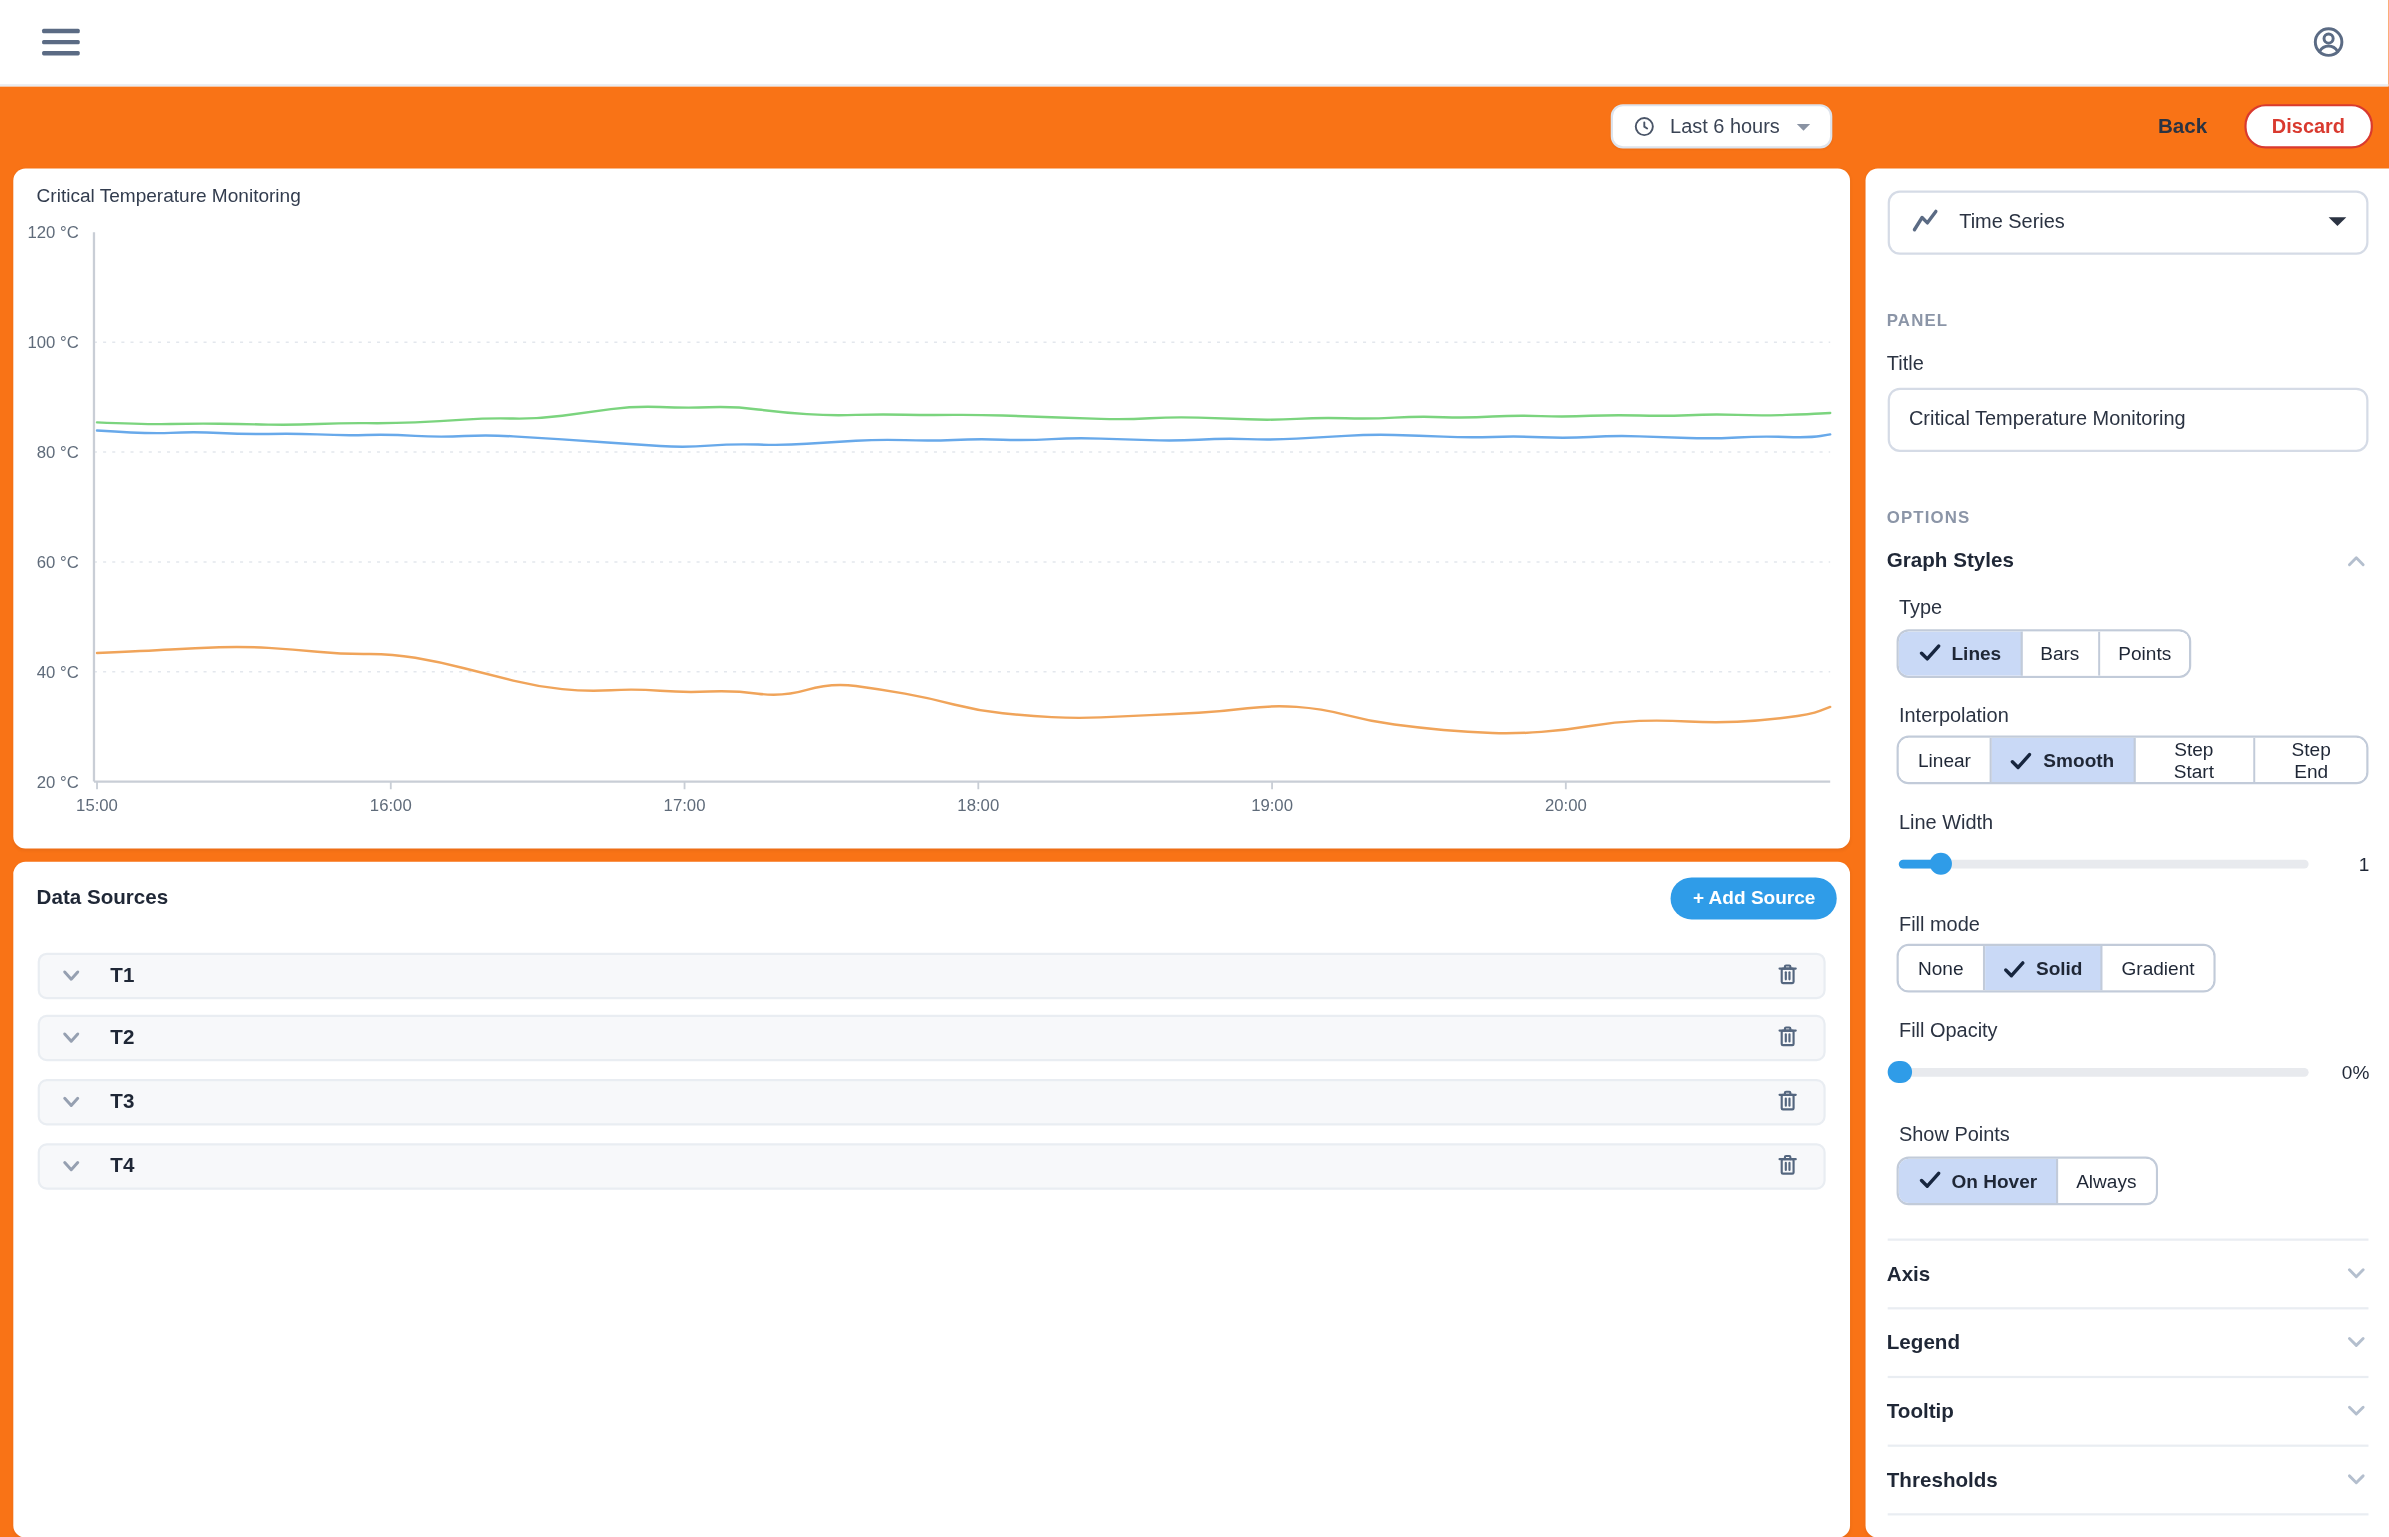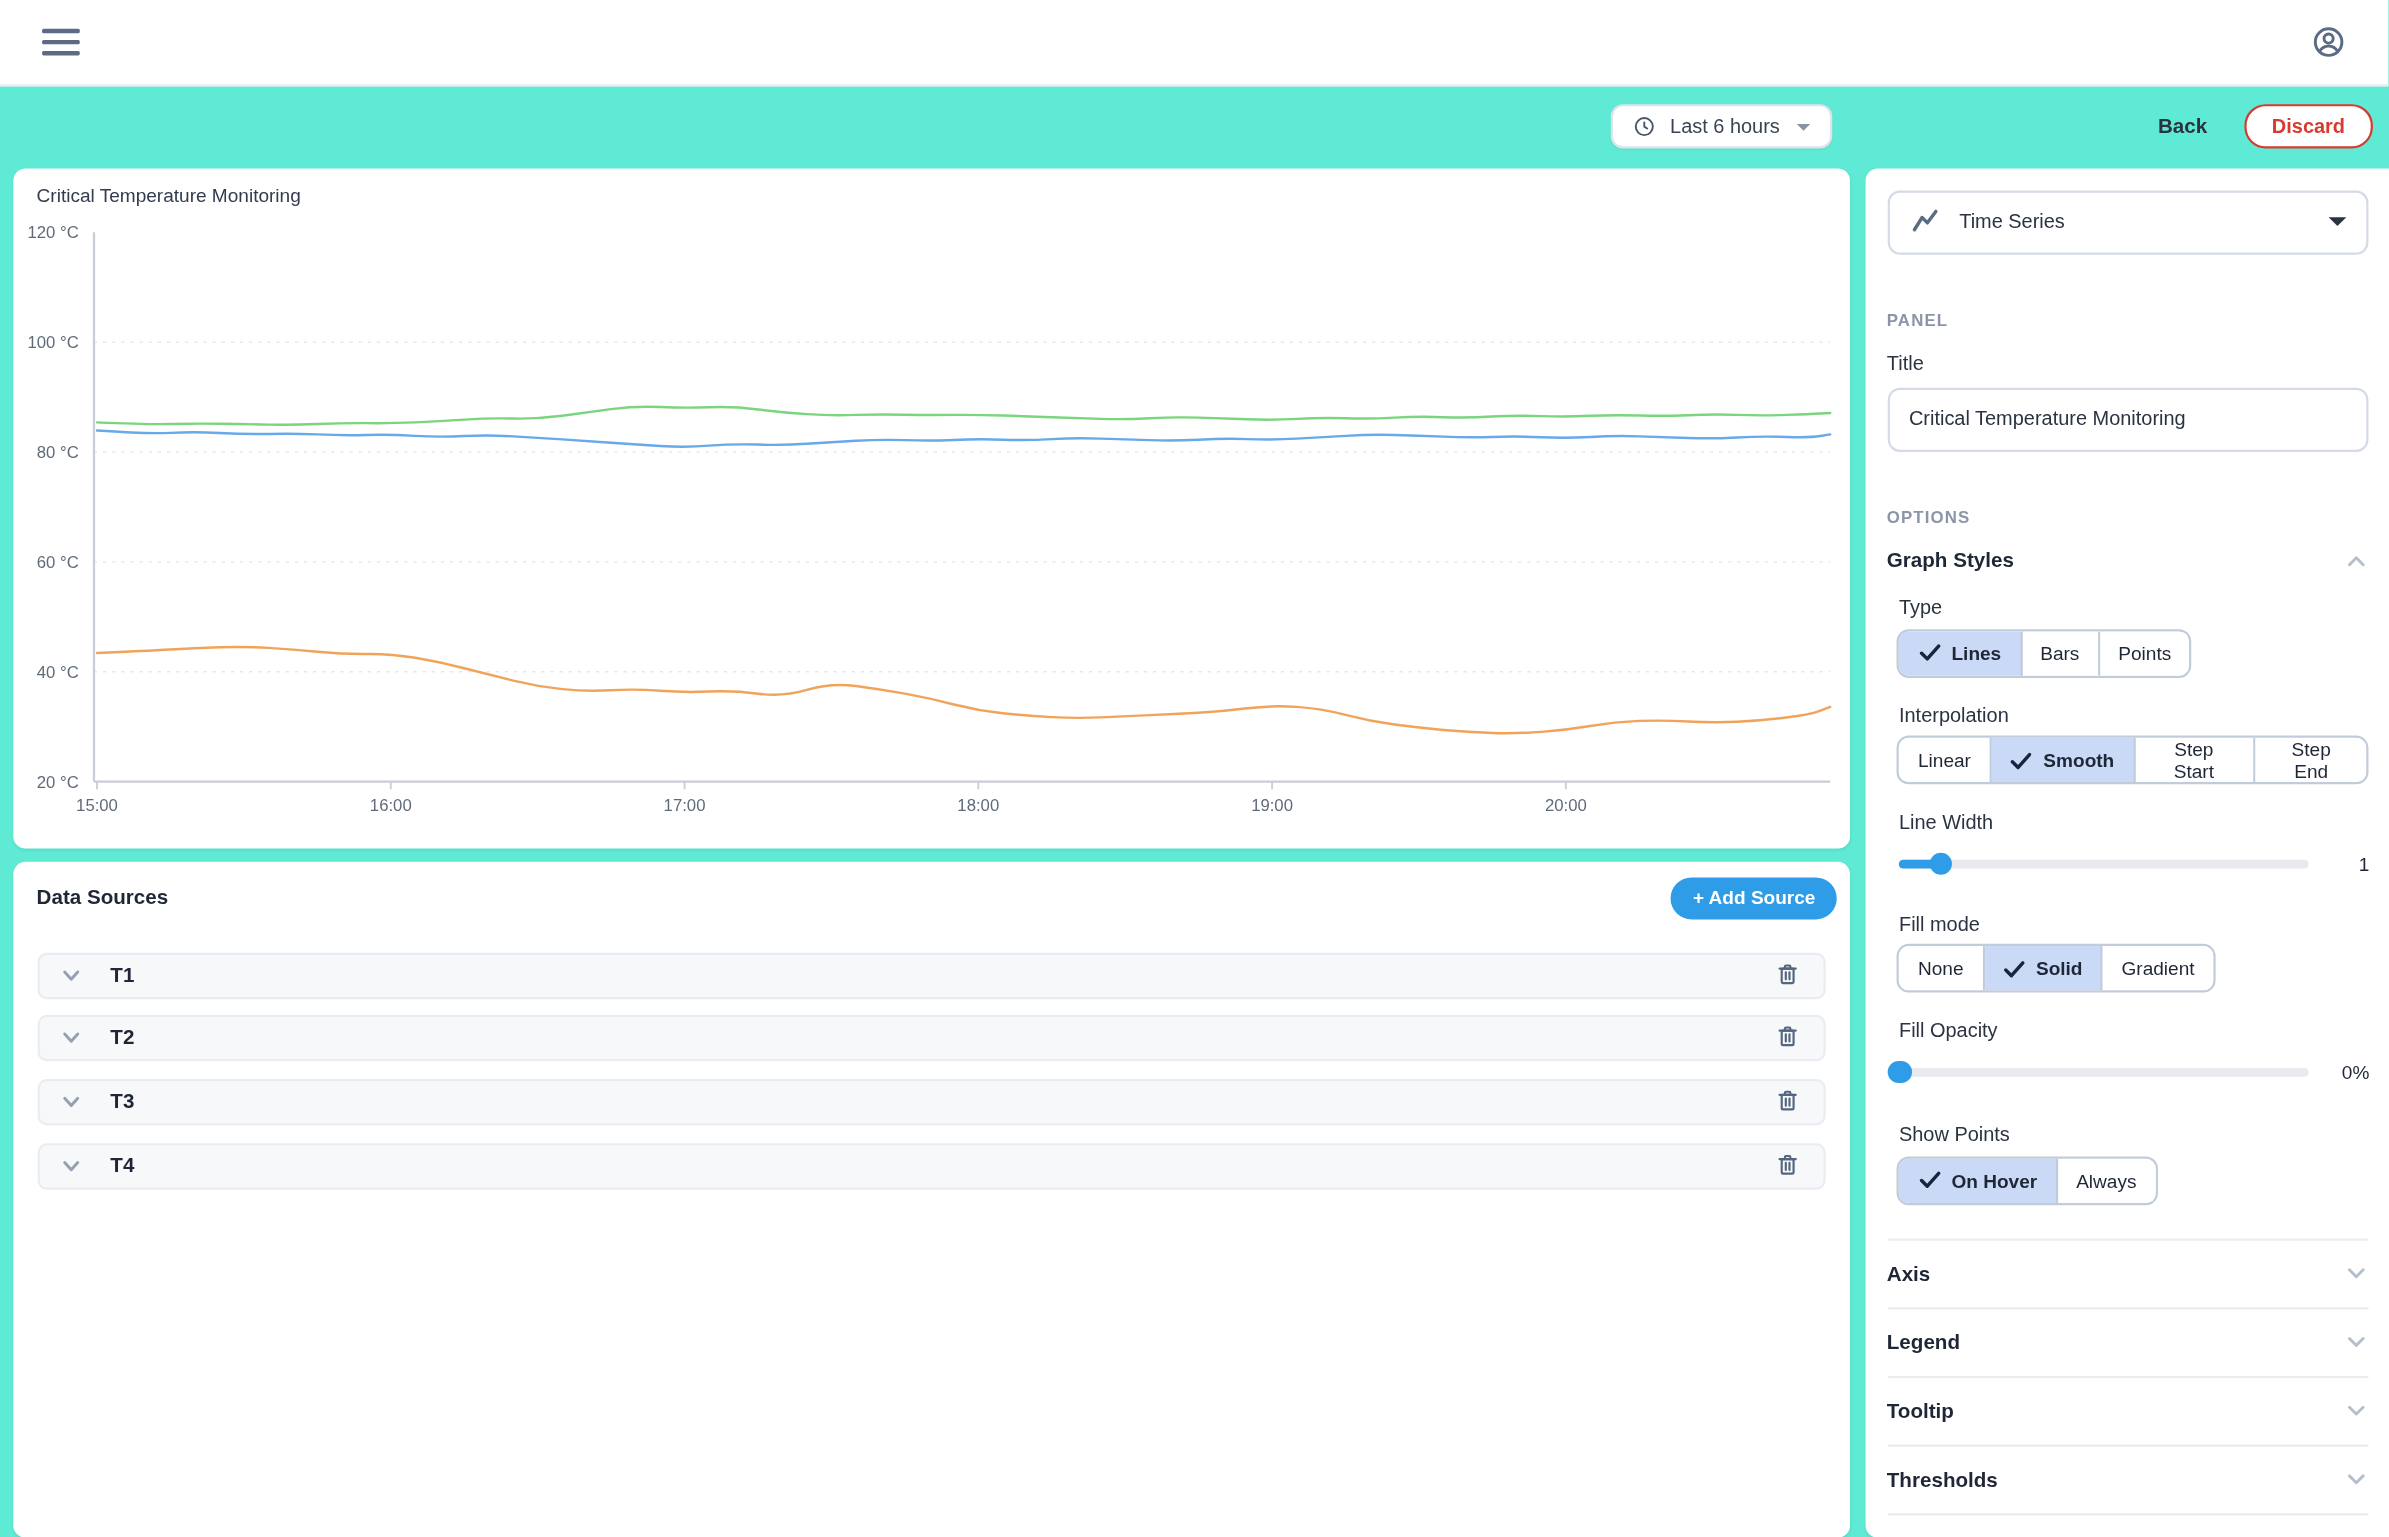--- a/index.html
+++ b/index.html
@@ -1,16 +1,16 @@
 <!DOCTYPE html>
 <html style="font-size:11px"><head>
 <meta charset="utf-8">
 <style>
   html,body{margin:0;padding:0;background:#eef1f6;overflow:hidden;}
-  #stage{position:relative;width:2389px;height:1538px;overflow:hidden;background:#5eead4;}
+  #stage{position:relative;width:2389px;height:1538px;overflow:hidden;background:#f97316;}
   #app{position:absolute;left:0;top:0;width:1078px;height:694px;
        transform:scale(2.2156);transform-origin:0 0;
        font-family:"Liberation Sans",sans-serif;color:#2b3342;}
 
   
   .topbar{position:absolute;left:0;top:0;width:1078px;height:39px;background:#ffffff;
           border-bottom:0.7px solid #e9ecf0;display:flex;align-items:center;justify-content:space-between;
           padding:0 19px;box-sizing:border-box;}
   .menu-btn{width:16.5px;height:12.4px;display:flex;flex-direction:column;justify-content:space-between;
             background:none;border:none;cursor:pointer;padding:0;}

